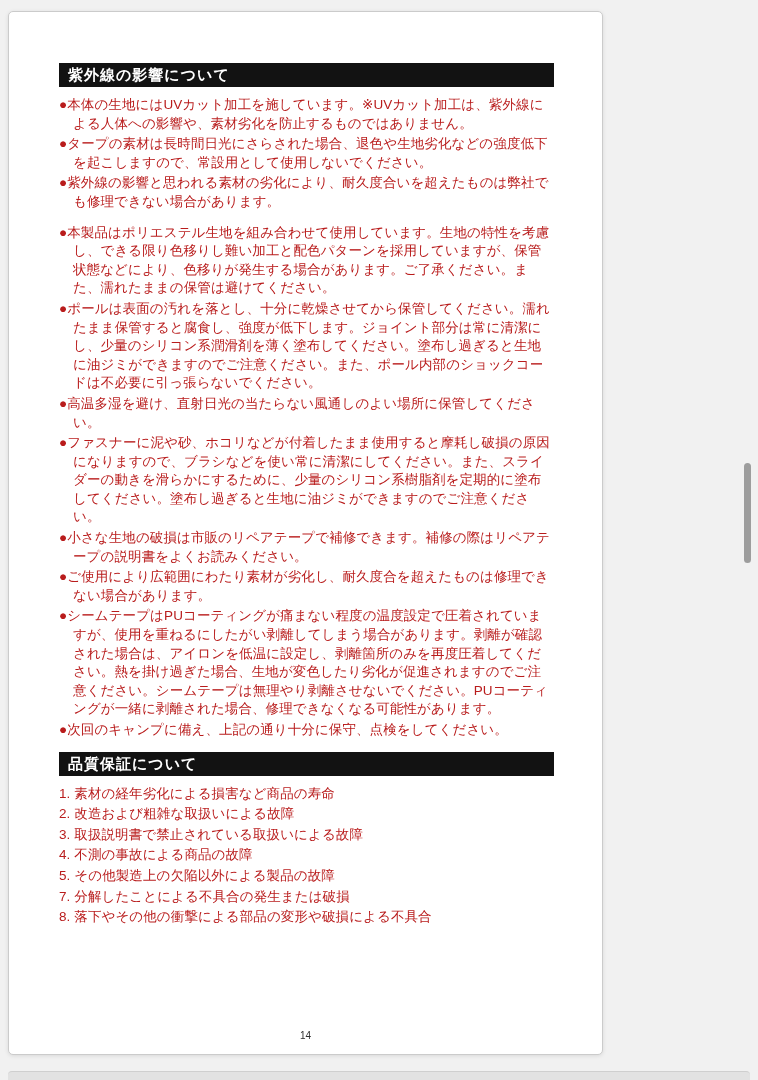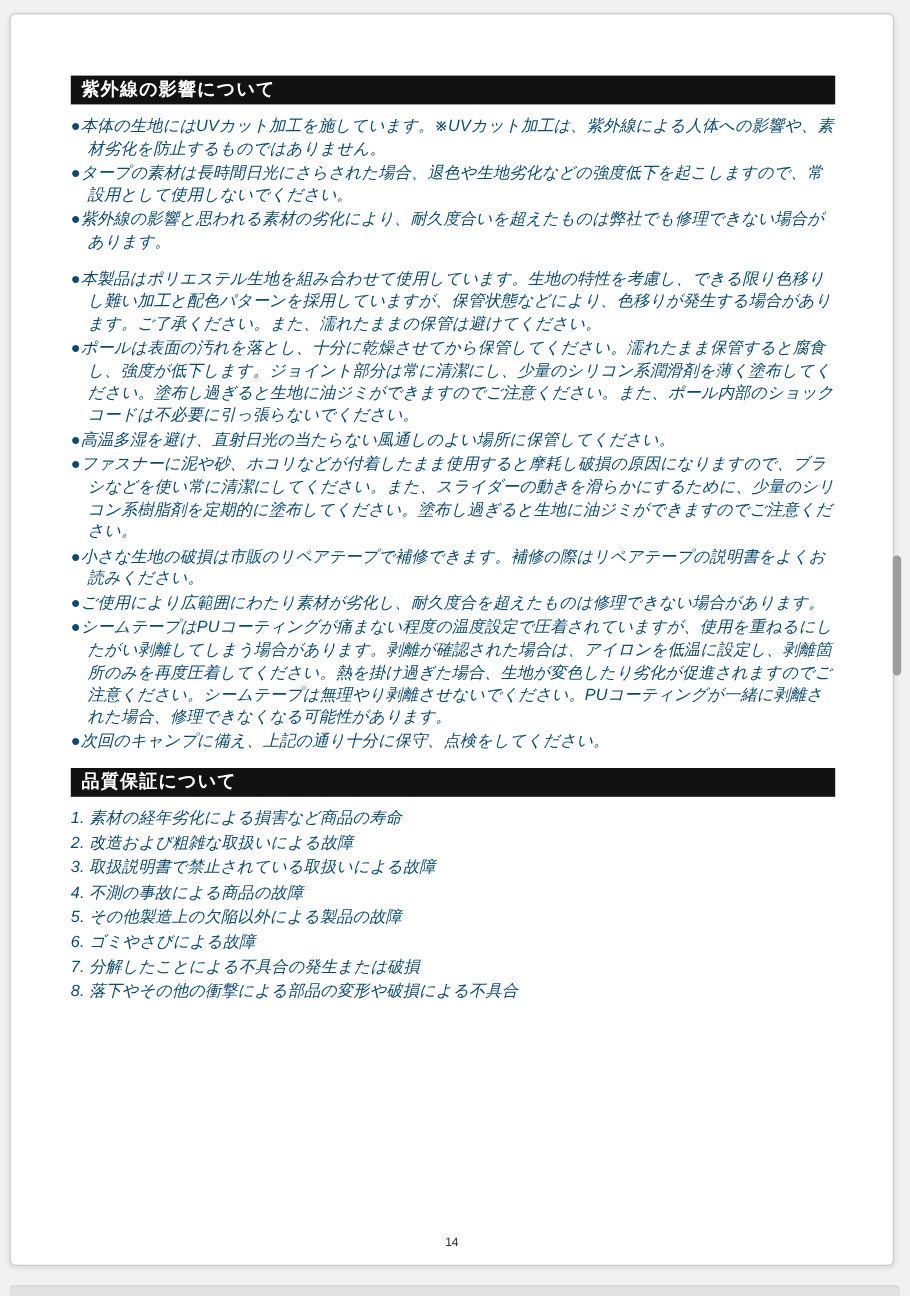--- a/index.html
+++ b/index.html
@@ -10,21 +10,21 @@
     overflow: hidden;
     position: relative;
   }
   .viewer-canvas {
     position: absolute; inset: 0;
     background: #f1f1f1;
   }
   .doc-page {
     position: absolute;
     left: 8px; top: 11px;
-    width: 737px; height: 1044px;
+    width: 595px; height: 1044px;
     background: #ffffff;
     border: 1px solid #cbcbcb;
     border-radius: 5px;
     box-shadow: 0 1px 4px rgba(0,0,0,0.10);
     padding: 51px 48px 0 50px;
     overflow: hidden;
   }
   .section { margin-bottom: 12px; }
   .section-header {
     background: #121212;
@@ -32,23 +32,22 @@
     font-weight: bold;
     font-size: 15px;
     line-height: 15px;
     padding: 4px 8px 5px 9px;
     letter-spacing: 1px;
     margin-bottom: 9px;
   }
   .body-text, .bullet, .numbered-item, .warranty-paragraph {
     font-size: 13.5px;
     line-height: 18.6px;
-    color: #0c4a6e;
+    color: #b91c1c;
     letter-spacing: 0.1px;
-    font-style: italic;
   }
   .bullet {
     padding-left: 14px;
     text-indent: -14px;
     margin-bottom: 2px;
   }
   .warranty-paragraph { margin-bottom: 3px; }
   .numbered-list { margin-top: 1px; }
   .numbered-item { margin-bottom: 2px; }
   .page-number {
@@ -106,21 +105,20 @@
     <div class="section">
       <div class="section-header">
         <span>品質保証について</span>
       </div>
       <div class="numbered-list">
         <div class="numbered-item">1. 素材の経年劣化による損害など商品の寿命</div>
         <div class="numbered-item">2. 改造および粗雑な取扱いによる故障</div>
         <div class="numbered-item">3. 取扱説明書で禁止されている取扱いによる故障</div>
         <div class="numbered-item">4. 不測の事故による商品の故障</div>
         <div class="numbered-item">5. その他製造上の欠陥以外による製品の故障</div>
-        <div class="numbered-item">6. ゴミやさびによる故障</div>
         <div class="numbered-item">7. 分解したことによる不具合の発生または破損</div>
         <div class="numbered-item">8. 落下やその他の衝撃による部品の変形や破損による不具合</div>
 
       </div>
     </div>
 
     <div class="page-number">14</div>
   </div>
 
   <div class="next-page-edge"></div>

